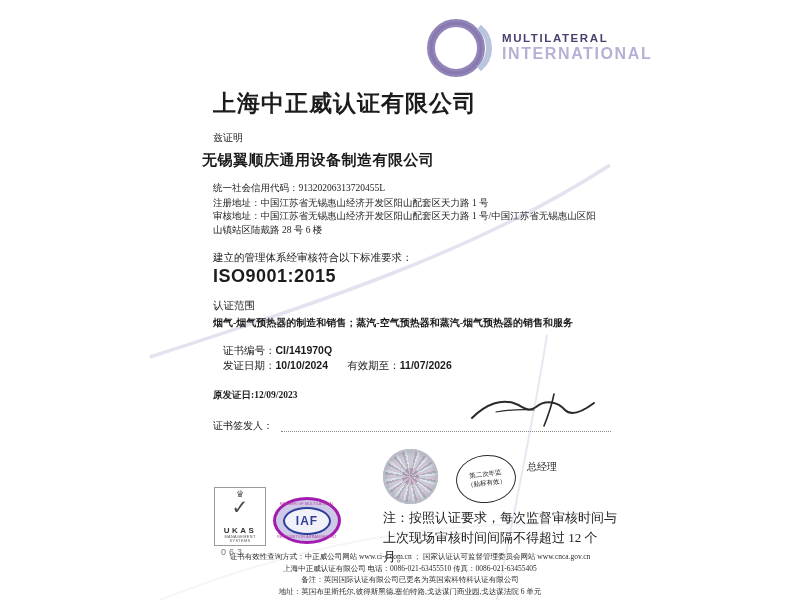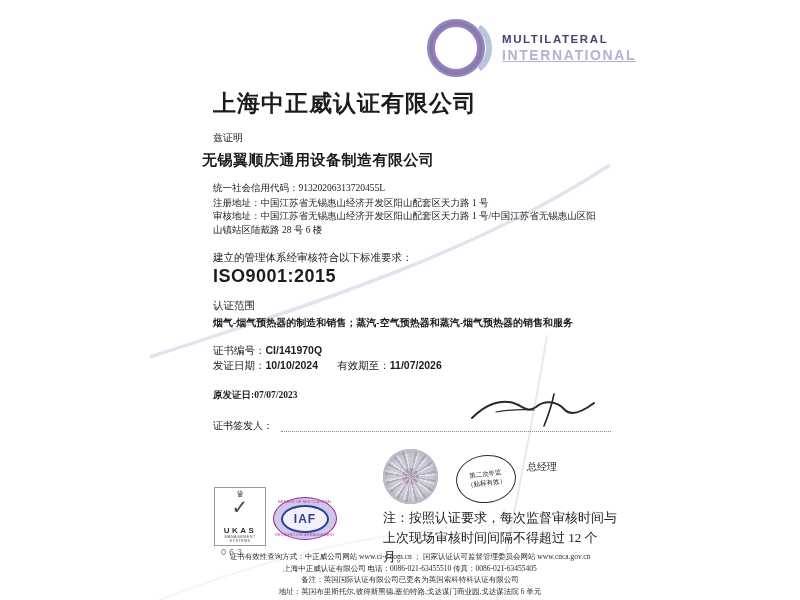--- a/index.html
+++ b/index.html
@@ -5,37 +5,37 @@
   html,body{margin:0;padding:0;}
   body{width:800px;height:600px;background:#ffffff;overflow:hidden;
        font-family:"Liberation Sans","DejaVu Sans",sans-serif;color:#1c1c1c;position:relative;}
   .page{position:absolute;inset:0;background:#fff;}
   .bg-arcs{position:absolute;left:0;top:0;z-index:0;}
   .z{position:absolute;z-index:2;}
   
   .logo{left:424px;top:8px;width:240px;height:80px;display:flex;align-items:center;}
   .logo-text{margin-left:4px;line-height:1.15;}
   .lt1{font-size:11.5px;letter-spacing:1.6px;color:#4c3f6d;font-weight:bold;}
-  .lt2{font-size:14px;letter-spacing:1.6px;color:#b4b1d4;font-weight:bold;text-decoration:underline;}
+  .lt2{font-size:16px;letter-spacing:1.6px;color:#b4b1d4;font-weight:bold;}
   
   .title{left:213px;top:88px;font-size:23px;font-weight:bold;
          font-family:"Liberation Serif","DejaVu Serif",serif;letter-spacing:1px;}
   .intro{left:213px;top:131px;font-size:10px;font-family:"Liberation Serif","DejaVu Serif",serif;}
   .company{left:202px;top:151px;font-size:15px;font-weight:bold;
            font-family:"Liberation Serif","DejaVu Serif",serif;letter-spacing:.5px;}
   .small-serif{font-size:9.5px;font-family:"Liberation Serif","DejaVu Serif",serif;line-height:1.45;}
   .credit{left:213px;top:182px;}
   .regaddr{left:213px;top:197px;}
   .auditaddr{left:213px;top:210px;width:392px;}
   .std-intro{left:213px;top:251px;font-size:10.5px;font-family:"Liberation Serif","DejaVu Serif",serif;}
   .iso{left:213px;top:266px;font-size:18px;font-weight:bold;letter-spacing:.5px;}
   .scope-label{left:213px;top:299px;font-size:10.5px;font-family:"Liberation Serif","DejaVu Serif",serif;}
   .scope-text{left:213px;top:316px;width:392px;font-size:10px;font-weight:bold;
               font-family:"Liberation Serif","DejaVu Serif",serif;}
-  .row{font-size:10.5px;font-family:"Liberation Serif","DejaVu Serif",serif;}
+  .row{font-size:10.5px;font-family:"Liberation Serif","DejaVu Serif",serif;margin-left:10px;}
   .certnum{left:213px;top:344px;}
   .dates{left:213px;top:359px;}
   .bval{font-weight:bold;font-family:"Liberation Sans","DejaVu Sans",sans-serif;font-size:10.5px;}
   .notes{left:213px;top:374px;font-size:7px;line-height:1.4;color:#222;
          font-family:"Liberation Serif","DejaVu Serif",serif;white-space:nowrap;}
   .orig{left:213px;top:389px;font-size:9.5px;font-weight:bold;
         font-family:"Liberation Serif","DejaVu Serif",serif;}
   
   .sig-svg{left:468px;top:390px;}
   .sig-label{left:213px;top:419px;font-size:10px;font-family:"Liberation Serif","DejaVu Serif",serif;}
@@ -55,21 +55,21 @@
          font-family:"Liberation Serif","DejaVu Serif",serif;color:#222;}
   
   .ukas{left:214px;top:487px;width:50px;height:57px;border:1px solid #9a9a9a;background:#fff;
         display:flex;flex-direction:column;align-items:center;justify-content:center;line-height:1;}
   .ukas-crown{font-size:9px;color:#555;}
   .ukas-check{font-size:20px;color:#4a4a4a;font-weight:bold;margin:-2px 0 0 0;}
   .ukas-name{font-size:8px;letter-spacing:2.5px;color:#333;margin-top:10px;font-weight:bold;}
   .ukas-sub{font-size:3.8px;color:#555;text-align:center;white-space:pre-line;margin-top:1px;letter-spacing:.4px;}
   .ukas-num{left:221px;top:547px;font-size:9px;color:#777;letter-spacing:3px;}
   .iaf{left:273px;top:497px;width:62px;height:41px;border-radius:50%;
-       background:#cdc9e6;border:1px solid #a21caf;display:flex;align-items:center;justify-content:center;position:relative;}
+       background:#cdc9e6;border:3px solid #a21caf;display:flex;align-items:center;justify-content:center;position:relative;}
   .iaf-ring-top{position:absolute;top:2px;left:0;width:100%;text-align:center;font-size:3.5px;color:#b5399b;letter-spacing:.3px;}
   .iaf-ring-bottom{position:absolute;bottom:2px;left:0;width:100%;text-align:center;font-size:3.5px;color:#b5399b;letter-spacing:.3px;}
   .iaf-inner{width:44px;height:24px;border-radius:50%;background:#f2f1fa;border:2px solid #2e3e9b;
        display:flex;align-items:center;justify-content:center;}
   .iaf-inner span{font-size:12px;font-weight:bold;color:#2e3e9b;letter-spacing:1px;}
   
   .footer{left:120px;top:551px;width:580px;text-align:center;font-size:7.5px;line-height:1.55;
           color:#2b2b2b;font-family:"Liberation Serif","DejaVu Serif",serif;}
 </style>
 </head>
@@ -109,21 +109,21 @@
   <div class="z scope-text">烟气-烟气预热器的制造和销售；蒸汽-空气预热器和蒸汽-烟气预热器的销售和服务</div>
 
   <div class="z row certnum">
     <span>证书编号：</span><span class="bval">CI/141970Q</span>
   </div>
   <div class="z row dates">
     <span>发证日期：</span><span class="bval">10/10/2024</span>
     <span style="display:inline-block;width:14px;"></span>
     <span>有效期至：</span><span class="bval">11/07/2026</span>
   </div>
-  <div class="z orig">原发证日:07/07/2023</div>
+  <div class="z orig">原发证日:12/09/2023</div>
 
   <svg class="z sig-svg" width="140" height="38" viewBox="0 0 140 38">
     <path d="M4 28 C 18 14, 34 8, 48 14 C 56 17, 60 23, 68 17 C 78 9, 90 12, 97 20 C 103 26, 114 22, 126 13" fill="none" stroke="#2a2a2a" stroke-width="2" stroke-linecap="round"></path>
     <path d="M86 4 C 84 14, 80 26, 76 36" fill="none" stroke="#2a2a2a" stroke-width="1.6" stroke-linecap="round"></path>
     <path d="M28 22 C 40 20, 54 19, 66 20" fill="none" stroke="#2a2a2a" stroke-width="1.2" stroke-linecap="round"></path>
   </svg>
   <div class="z sig-label">证书签发人：</div>
   <div class="z sig-line"></div>
   <div class="z sig-title">总经理</div>
 

